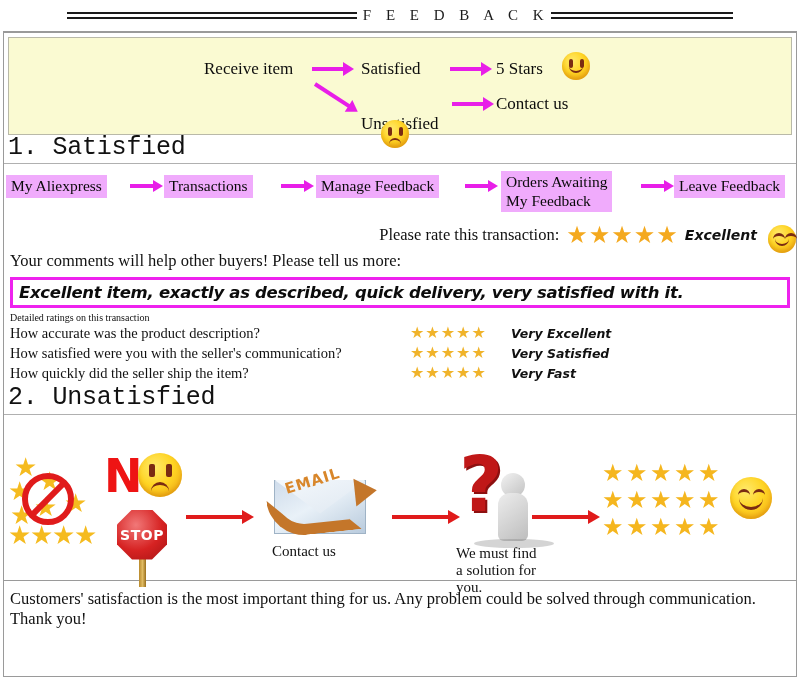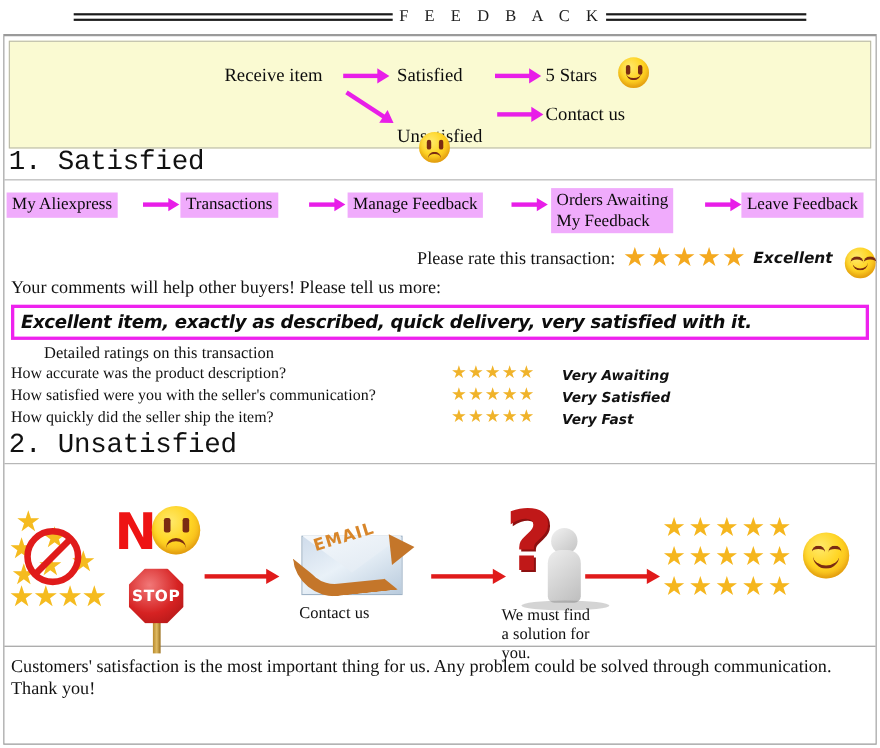--- a/index.html
+++ b/index.html
@@ -176,21 +176,21 @@
     background: #fff;
   }
   .comment-text {
     font-family: "DejaVu Sans", sans-serif;
     font-weight: bold; font-style: italic;
     font-size: 16.5px; color: #0c0c0c; letter-spacing: -0.3px;
   }
 
   
   .detail { padding-left: 6px; margin-top: 4px; }
-  .detail-head { font-family: "Liberation Serif", serif; font-size: 15px; margin-left: 30px; }
+  .detail-head { font-family: "Liberation Serif", serif; font-size: 10px; }
   .detail-row {
     display: flex; align-items: center; height: 20px;
     font-family: "Liberation Serif", serif; font-size: 14.5px;
   }
   .detail-q { width: 400px; }
   .detail-stars { width: 95px; }
   .detail-val { padding-left: 6px; }
 
   
   .unsat-row { position: relative; height: 165px; }
@@ -412,21 +412,21 @@
 
     <div class="detail-row">
       <span class="detail-q">How accurate was the product description?</span>
       <span class="detail-stars stars">
         <span class="star sm">★</span>
         <span class="star sm">★</span>
         <span class="star sm">★</span>
         <span class="star sm">★</span>
         <span class="star sm">★</span>
       </span>
-      <span class="detail-val label-bold sm">Very Awaiting</span>
+      <span class="detail-val label-bold sm">Very Excellent</span>
     </div>
 
     <div class="detail-row">
       <span class="detail-q">How satisfied were you with the seller's communication?</span>
       <span class="detail-stars stars">
         <span class="star sm">★</span>
         <span class="star sm">★</span>
         <span class="star sm">★</span>
         <span class="star sm">★</span>
         <span class="star sm">★</span>

